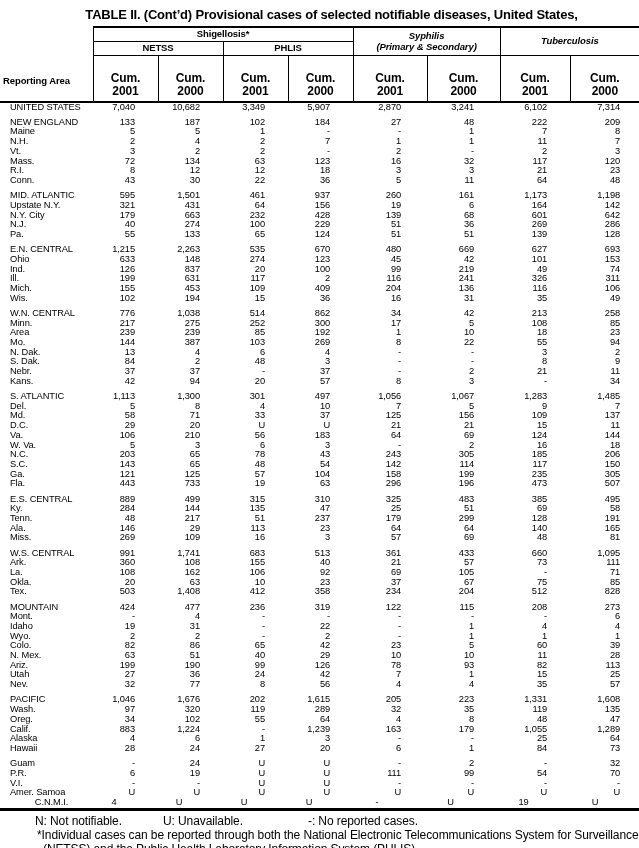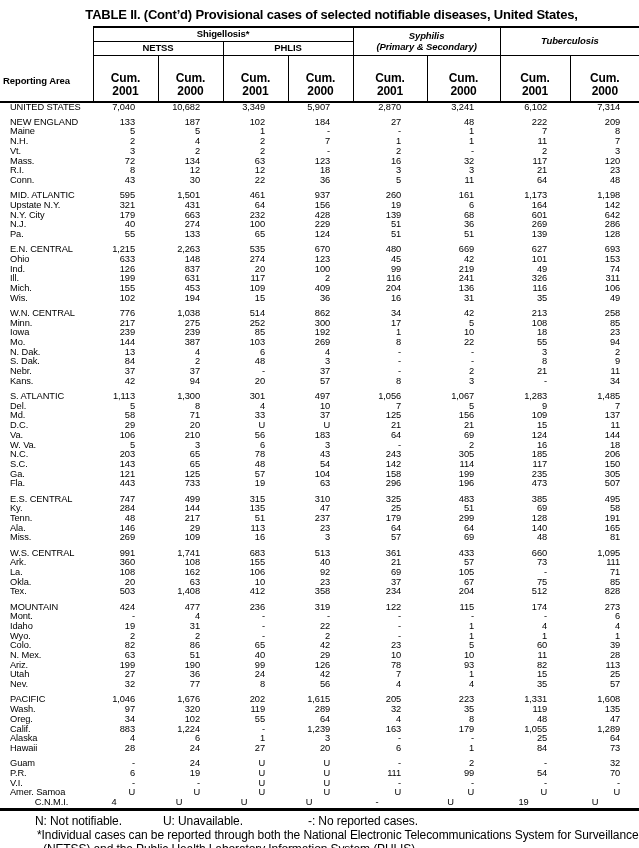--- a/index.html
+++ b/index.html
@@ -397,21 +397,21 @@
           <td class="val">217</td>
           <td class="val">275</td>
           <td class="val">252</td>
           <td class="val">300</td>
           <td class="val">17</td>
           <td class="val">5</td>
           <td class="val">108</td>
           <td class="val">85</td>
         </tr>
         <tr>
-          <td class="area">Iowa</td>
+          <td class="area">Area</td>
           <td class="val">239</td>
           <td class="val">239</td>
           <td class="val">85</td>
           <td class="val">192</td>
           <td class="val">1</td>
           <td class="val">10</td>
           <td class="val">18</td>
           <td class="val">23</td>
         </tr>
         <tr>
@@ -580,21 +580,21 @@
           <td class="val">296</td>
           <td class="val">196</td>
           <td class="val">473</td>
           <td class="val">507</td>
         </tr>
         <tr class="spacer">
           <td colspan="9"></td>
         </tr>
         <tr>
           <td class="area">E.S. CENTRAL</td>
-          <td class="val">747</td>
+          <td class="val">889</td>
           <td class="val">499</td>
           <td class="val">315</td>
           <td class="val">310</td>
           <td class="val">325</td>
           <td class="val">483</td>
           <td class="val">385</td>
           <td class="val">495</td>
         </tr>
         <tr>
           <td class="area">Ky.</td>
@@ -702,21 +702,21 @@
           <td colspan="9"></td>
         </tr>
         <tr>
           <td class="area">MOUNTAIN</td>
           <td class="val">424</td>
           <td class="val">477</td>
           <td class="val">236</td>
           <td class="val">319</td>
           <td class="val">122</td>
           <td class="val">115</td>
-          <td class="val">174</td>
+          <td class="val">208</td>
           <td class="val">273</td>
         </tr>
         <tr>
           <td class="area">Mont.</td>
           <td class="val">-</td>
           <td class="val">4</td>
           <td class="val">-</td>
           <td class="val">-</td>
           <td class="val">-</td>
           <td class="val">-</td>

